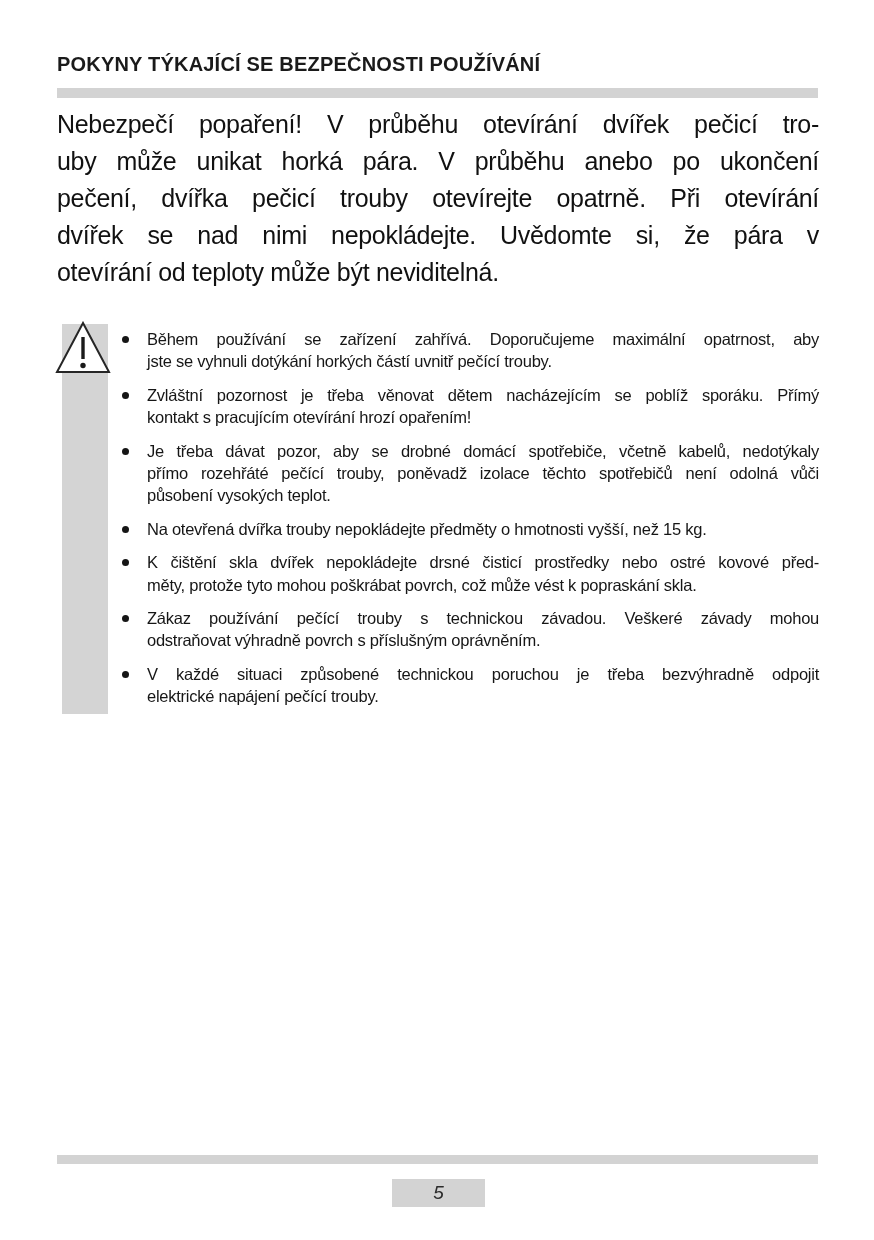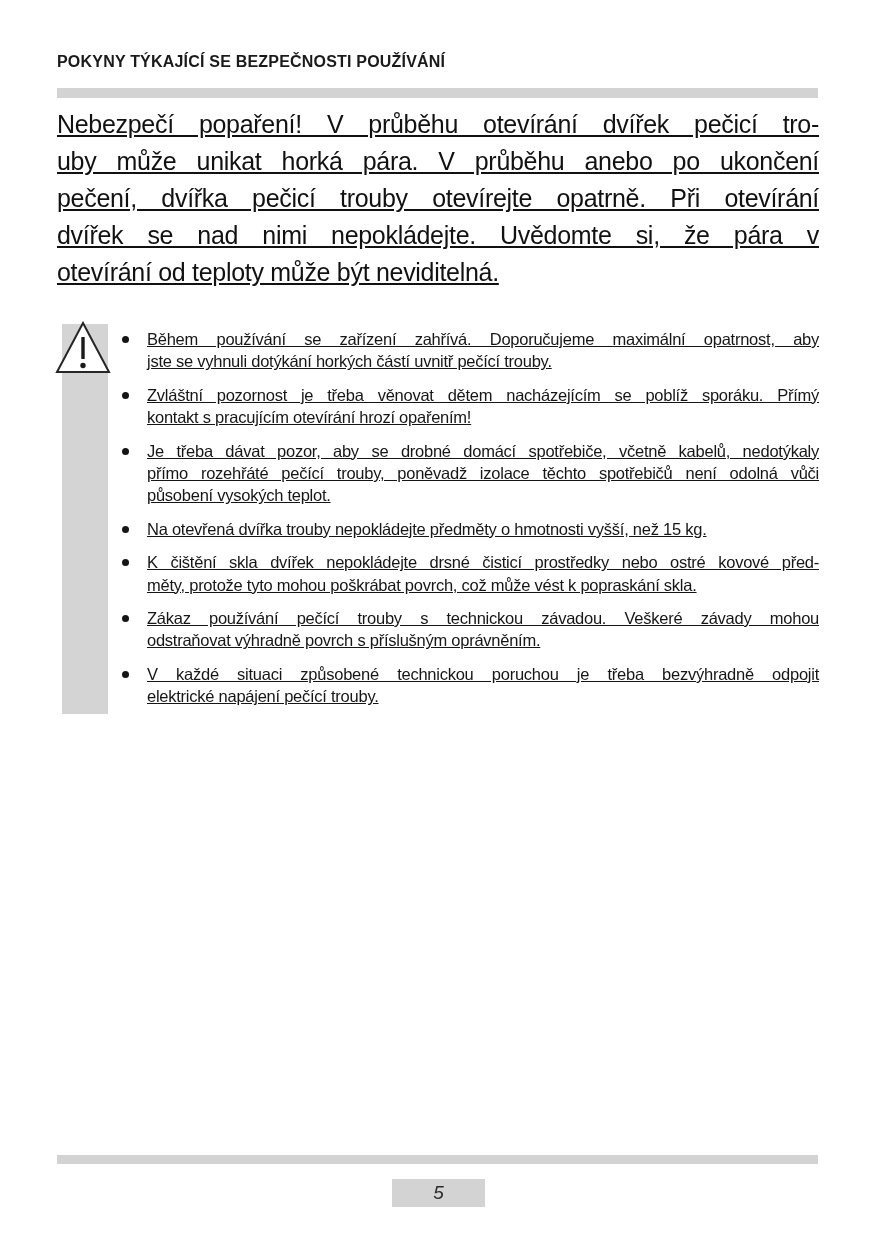--- a/index.html
+++ b/index.html
@@ -7,36 +7,35 @@
     width: 874px; height: 1240px;
     background: #ffffff;
     position: relative;
     overflow: hidden;
     font-family: "Liberation Sans", "DejaVu Sans", sans-serif;
     color: #161616;
   }
   .title {
     position: absolute; left: 57px; top: 53px;
     margin: 0;
-    font-size: 16px; font-weight: 700; color: #1a1a1a;
+    font-size: 20px; font-weight: 700; color: #1a1a1a;
     letter-spacing: 0.2px; line-height: 1.1;
     white-space: nowrap;
   }
   .rule {
     position: absolute; left: 57px; width: 761px; height: 10px;
     background: #d3d3d3;
   }
   .rule-top { top: 88px; }
   .rule-bottom { top: 1155px; height: 9px; }
 
   .hazard {
     position: absolute; left: 57px; top: 106px; width: 762px;
     font-size: 25px; line-height: 37px; letter-spacing: -0.3px;
     color: #111;
-    text-decoration: underline;
   }
   .j { text-align: justify; text-align-last: justify; }
 
   .warn-bar {
     position: absolute; left: 62px; top: 324px;
     width: 46px; height: 390px;
     background: #d4d4d4;
   }
   .warn-tri {
     position: absolute; left: 55px; top: 321px;
@@ -45,21 +44,20 @@
   .bullets {
     position: absolute; left: 115px; top: 328px; width: 704px;
     margin: 0; padding: 0; list-style: none;
     font-size: 16.5px; line-height: 22.4px; letter-spacing: -0.25px;
     color: #161616;
   }
   .bullets li {
     position: relative;
     padding-left: 32px;
     margin: 0 0 11px 0;
-    text-decoration: underline;
   }
   .dot {
     position: absolute; left: 7px; top: 8px;
     width: 7px; height: 7px; border-radius: 50%;
     background: #151515;
   }
 
   .page-badge {
     position: absolute; left: 392px; top: 1179px;
     width: 93px; height: 28px;

